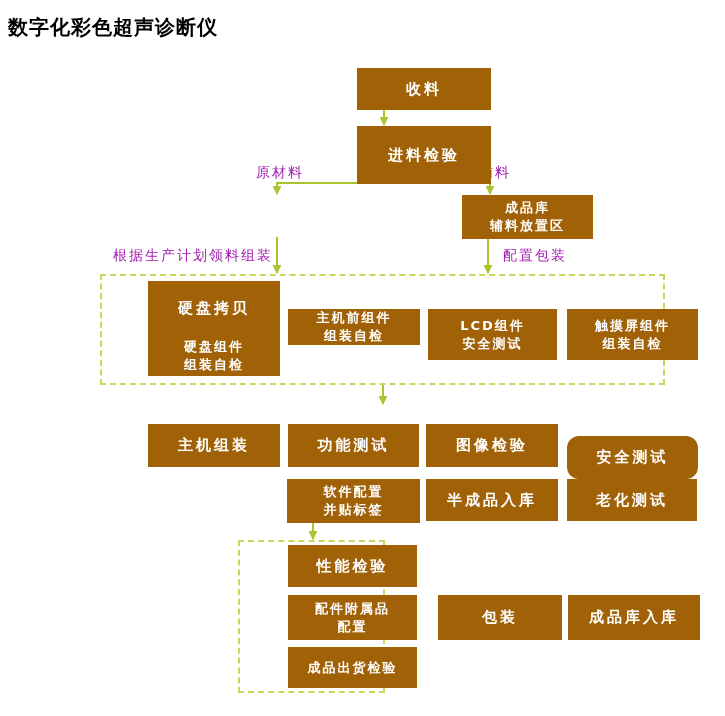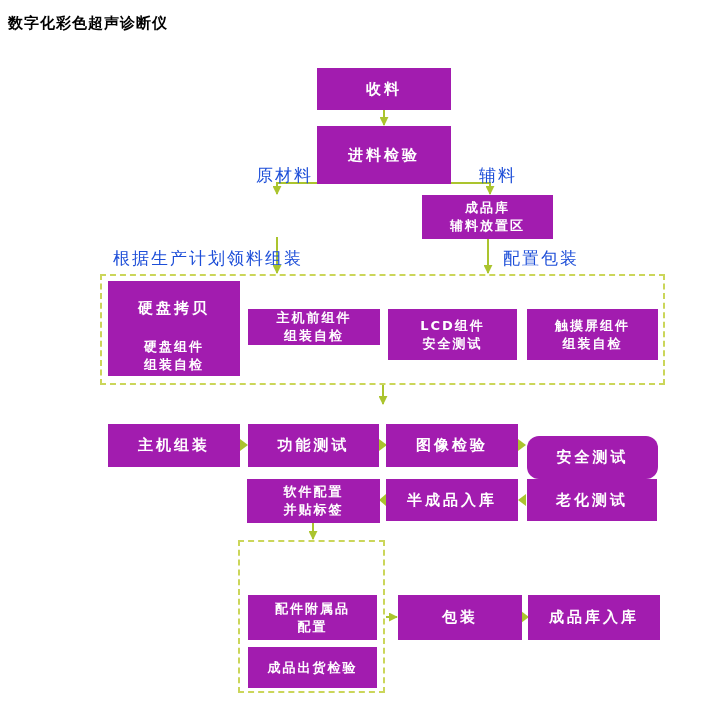--- a/index.html
+++ b/index.html
@@ -12,49 +12,50 @@
     position: relative;
     width: 725px;
     height: 716px;
     background: #ffffff;
     overflow: hidden;
   }
   .page-title {
     position: absolute;
     left: 8px;
     top: 14px;
-    font-size: 15px;
+    font-size: 20px;
     font-weight: 700;
     color: #000000;
     letter-spacing: 1px;
     white-space: nowrap;
   }
   .node {
     position: absolute;
-    background: #a21caf;
+    background: #a16207;
     color: #ffffff;
     display: flex;
     align-items: center;
     justify-content: center;
     text-align: center;
     font-weight: 700;
     font-size: 15px;
     letter-spacing: 3px;
     line-height: 1.35;
     white-space: pre-line;
     box-sizing: border-box;
+    margin-left: 40px;
   }
   .node.two-line {
     font-size: 13px;
     letter-spacing: 2px;
   }
   .edge-label {
     position: absolute;
-    color: #1d4ed8;
-    font-size: 17px;
+    color: #a21caf;
+    font-size: 14px;
     letter-spacing: 2px;
     white-space: nowrap;
   }
   .group-frame {
     position: absolute;
     border: 2px dashed #cbd65a;
     box-sizing: border-box;
     background: transparent;
   }
   svg.connectors {
@@ -130,20 +131,21 @@
   <div class="node" style="left:108px; top:424px; width:132px; height:43px;">主机组装</div>
   <div class="node" style="left:248px; top:424px; width:131px; height:43px;">功能测试</div>
   <div class="node" style="left:386px; top:424px; width:132px; height:43px;">图像检验</div>
   <div class="node" style="left:527px; top:436px; width:131px; height:43px;border-radius:12px;">安全测试</div>
 
   <div class="node two-line" style="left:247px; top:479px; width:133px; height:44px;">软件配置
 并贴标签</div>
   <div class="node" style="left:386px; top:479px; width:132px; height:42px;">半成品入库</div>
   <div class="node" style="left:527px; top:479px; width:130px; height:42px;">老化测试</div>
 
+  <div class="node" style="left:248px; top:545px; width:129px; height:42px;">性能检验</div>
   <div class="node two-line" style="left:248px; top:595px; width:129px; height:45px;">配件附属品
 配置</div>
   <div class="node two-line" style="left:248px; top:647px; width:129px; height:41px;">成品出货检验</div>
 
   <div class="node" style="left:398px; top:595px; width:124px; height:45px;">包装</div>
   <div class="node" style="left:528px; top:595px; width:132px; height:45px;">成品库入库</div>
 
 </div>
 
 </body></html>

